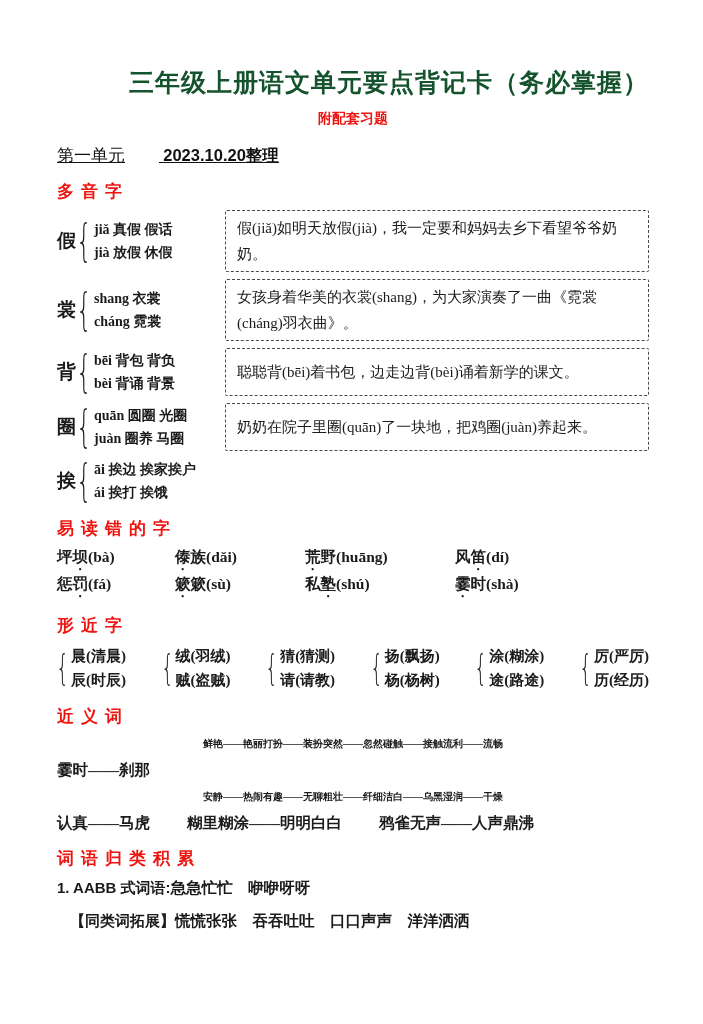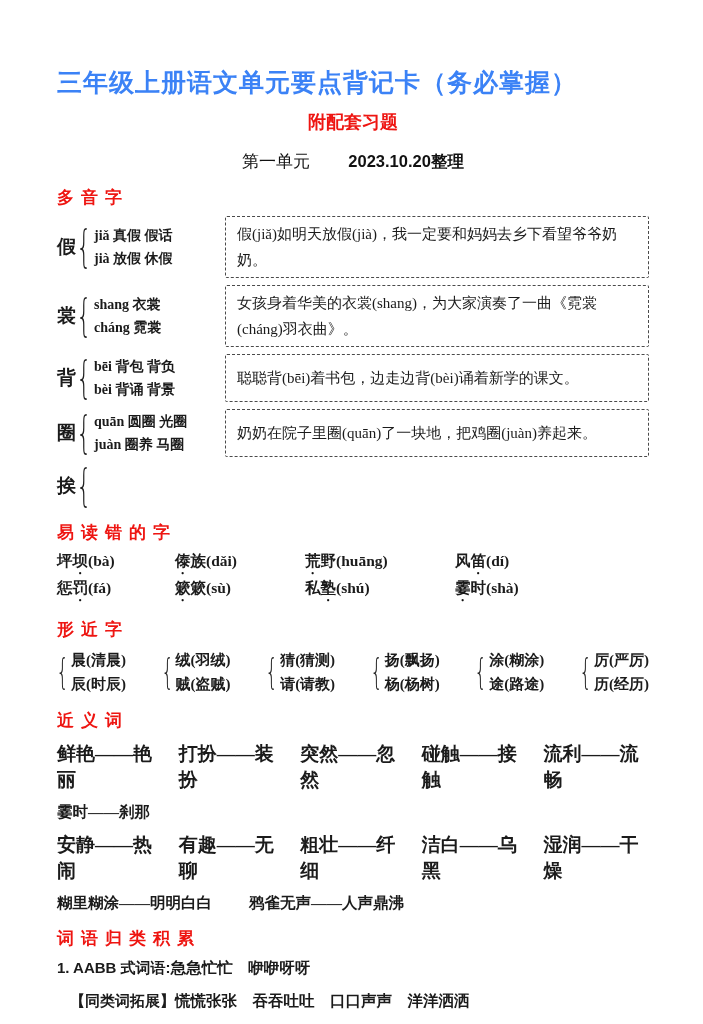--- a/index.html
+++ b/index.html
@@ -1,22 +1,22 @@
 <!DOCTYPE html>
 <html><head>
 <meta charset="utf-8">
 <style>
   html,body{margin:0;padding:0;background:#ffffff;}
   body{width:703px;height:1024px;overflow:hidden;
        font-family:"Liberation Serif","DejaVu Serif",serif;color:#1b1b1b;}
   .page{box-sizing:border-box;width:703px;height:1024px;padding:66px 54px 0 57px;}
 
-  .title{font-size:25px;font-weight:800;text-align:left;letter-spacing:1px;color:#3b82f6;}
-  .subtitle{font-size:18px;font-weight:800;text-align:center;margin-top:11px;color:var(--red);}
-  .unitline{text-align:center;margin-top:16px;font-size:17px;color:#111;}
+  .title{font-size:25px;font-weight:800;text-align:right;letter-spacing:1px;color:#14532d;}
+  .subtitle{font-size:14px;font-weight:800;text-align:center;margin-top:11px;color:var(--red);}
+  .unitline{text-align:left;margin-top:16px;font-size:17px;color:#111;text-decoration:underline;}
   .unitline .unit{margin-right:34px;}
   .unitline .date{font-weight:700;font-family:"Liberation Sans",sans-serif;font-size:16.5px;}
 
   .sec-h{color:var(--red);font-weight:800;font-size:17px;letter-spacing:7px;
          margin:13px 0 7px 0;font-family:"Liberation Sans",sans-serif;}
 
   
   .dyz-row{display:flex;align-items:stretch;margin-bottom:7px;}
   .dyz-left{width:168px;flex:0 0 168px;display:flex;align-items:center;}
   .dyz-char{font-size:19px;font-weight:800;}
@@ -36,22 +36,22 @@
 
   
   .xjz-row{display:flex;justify-content:space-between;margin:4px 0 2px 0;}
   .pair{display:flex;align-items:center;}
   .brace2{font-size:36px;font-weight:200;line-height:1;transform:scaleX(.55);
           display:inline-block;margin:0 -3px 0 -6px;color:#222;
           font-family:"DejaVu Sans",sans-serif;}
   .pair-lines{font-size:15px;line-height:24px;font-weight:700;white-space:nowrap;}
 
   
-  .w-row{display:flex;justify-content:flex-end;font-size:19px;
-         font-weight:700;margin:9px 0;gap:16px;}
+  .w-row{display:flex;justify-content:center;font-size:10px;
+         font-weight:700;margin:9px 0;}
   .w-row2{display:flex;gap:37px;font-size:15.5px;font-weight:700;margin:9px 0 2px 0;align-items:flex-end;}
 
   
   .gl-line{font-size:15.5px;margin-top:8px;font-weight:600;}
   .gl-line .lbl{font-weight:800;font-family:"Liberation Sans",sans-serif;font-size:15px;}
   .gl-line2{padding-left:13px;margin-top:12px;}
 
   :root{--red:#ee1511;}
 </style>
 </head>
@@ -113,20 +113,24 @@
         <div>juàn 圈养 马圈</div>
       </div>
     </div>
     <div class="dyz-box">奶奶在院子里圈(quān)了一块地，把鸡圈(juàn)养起来。</div>
   </div>
 
   <div class="dyz-row">
     <div class="dyz-left">
       <span class="dyz-char">挨</span>
       <span class="brace">{</span>
+      <div class="dyz-lines">
+        <div>āi 挨边 挨家挨户</div>
+        <div>ái 挨打 挨饿</div>
+      </div>
     </div>
   </div>
 
   <div class="sec-h">易读错的字</div>
   <div class="ydc-grid">
     <span><span>坪</span><span class="emdot">坝</span><span>(bà)</span></span>
     <span><span></span><span class="emdot">傣</span><span>族(dǎi)</span></span>
     <span><span></span><span class="emdot">荒</span><span>野(huāng)</span></span>
     <span><span>风</span><span class="emdot">笛</span><span>(dí)</span></span>
     <span><span>惩</span><span class="emdot">罚</span><span>(fá)</span></span>
@@ -194,20 +198,21 @@
   </div>
 
   <div class="w-row">
     <span>安静——热闹</span>
     <span>有趣——无聊</span>
     <span>粗壮——纤细</span>
     <span>洁白——乌黑</span>
     <span>湿润——干燥</span>
   </div>
   <div class="w-row2">
+    <span>认真——马虎</span>
     <span>糊里糊涂——明明白白</span>
     <span>鸦雀无声——人声鼎沸</span>
   </div>
 
   <div class="sec-h">词语归类积累</div>
   <div class="gl-line">
     <span class="lbl">1. AABB 式词语:</span><span>急急忙忙　咿咿呀呀</span>
   </div>
   <div class="gl-line gl-line2">
     <span class="lbl">【同类词拓展】</span><span>慌慌张张　吞吞吐吐　口口声声　洋洋洒洒</span>

